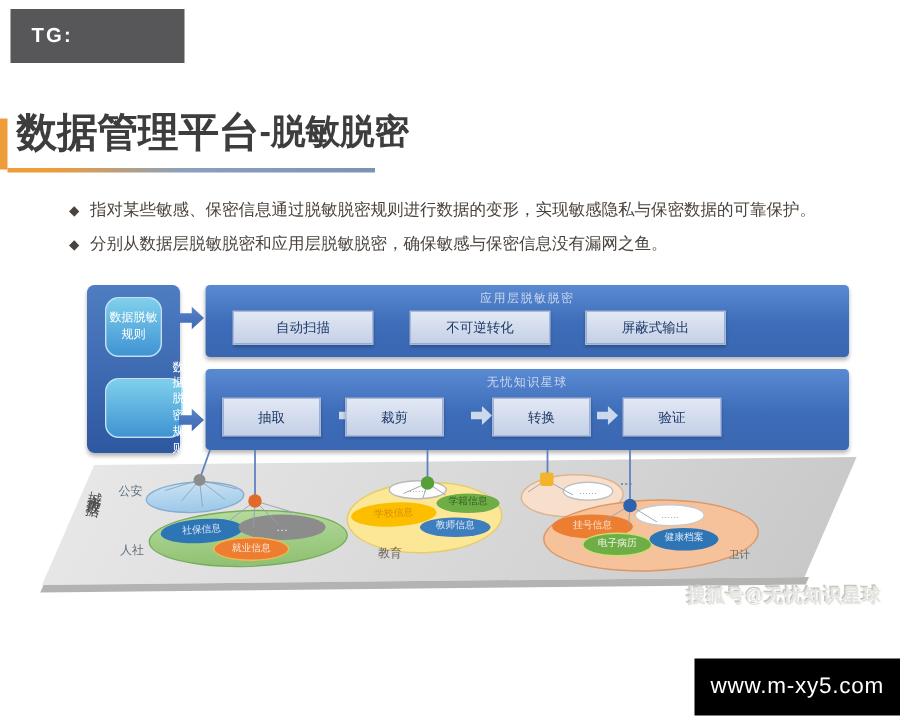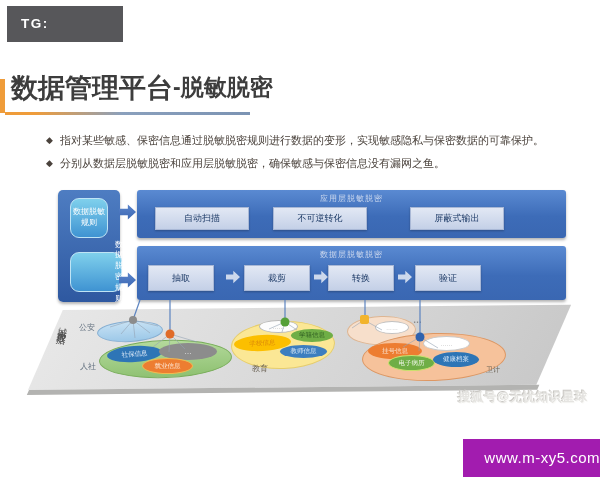--- a/index.html
+++ b/index.html
@@ -54,23 +54,23 @@
   .panel-title{
     position:absolute;top:3px;left:0;right:0;text-align:center;
     color:#ccd8ee;font-size:8px;letter-spacing:1px;
   }
   .pstep{
     position:absolute;background:linear-gradient(180deg,#e2e8f4,#c4d0e7);
     border:1px solid #a9b8d6;color:#1d3a66;font-size:9px;
     display:flex;align-items:center;justify-content:center;box-shadow:0 1px 2px rgba(0,0,0,.25);
   }
   .p1 .pstep{top:17px;width:92px;height:21px;}
-  .p1s0{left:18px;}.p1s1{left:136px;}.p1s2{left:253px;margin-left:20px;}
+  .p1s0{left:18px;}.p1s1{left:136px;}.p1s2{left:253px;}
   .p2 .pstep{top:19px;width:64px;height:24px;}
-  .p2s0{left:11px;}.p2s1{left:107px;}.p2s2{left:191px;}.p2s3{left:278px;}
+  .p2s0{left:11px;}.p2s1{left:93px;}.p2s2{left:191px;}.p2s3{left:278px;}
   .flow-arrow{
     position:absolute;top:24px;width:14px;height:14px;background:#ccd8ec;
     clip-path:polygon(0% 32%,52% 32%,52% 5%,100% 50%,52% 95%,52% 68%,0% 68%);
   }
   .fa0{left:89px;}.fa1{left:177px;}.fa2{left:261px;}
   
   .plane{
     position:absolute;left:28px;top:310px;width:506px;height:80px;
     background:linear-gradient(100deg,#e7e7e7 0%,#d3d3d3 70%,#c9c9c9 100%);
     transform:skewX(-24deg) rotate(-0.6deg);transform-origin:left bottom;
@@ -109,22 +109,22 @@
   .lbl-jiaoyu{left:252px;top:363px;color:#6b6255;}
   .lbl-weiji{left:486px;top:365px;font-size:7px;color:#6b6255;}
   .lbl-more{left:413px;top:315px;font-size:9px;font-weight:bold;color:#8a8a8a;}
   .overlay{position:absolute;left:0;top:0;z-index:4;pointer-events:none;}
   
   .watermark{
     position:absolute;left:458px;top:389px;font-size:12.5px;font-weight:bold;letter-spacing:.5px;
     color:#e5e4e1;text-shadow:1px 1px 0 #fbfbf9,-1px -1px 0 #c9c7c3;
   }
   .footer-bar{
-    position:absolute;left:463px;top:439px;width:137px;height:38px;background:#a21caf;
-    color:#fff;font-size:15px;line-height:38px;text-align:right;letter-spacing:.5px;
+    position:absolute;left:463px;top:439px;width:137px;height:38px;background:#000000;
+    color:#fff;font-size:15px;line-height:38px;text-align:center;letter-spacing:.5px;
   }
 </style>
 </head>
 <body>
 
 <div class="slide">
 
   <div class="badge">TG: MYYJJPP</div>
 
   <div class="title-accent"></div>
@@ -153,21 +153,21 @@
   <div class="big-arrow a1"></div>
 
   <div class="panel p1">
     <div class="panel-title">应用层脱敏脱密</div>
     <div class="pstep p1s1">不可逆转化</div>
     <div class="pstep p1s0">自动扫描</div>
     <div class="pstep p1s2">屏蔽式输出</div>
   </div>
 
   <div class="panel p2">
-    <div class="panel-title">数据层脱敏脱密</div>
+    <div class="panel-title">无忧知识星球</div>
     <div class="pstep p2s0">抽取</div>
     <span class="flow-arrow fa0"></span>
     <div class="pstep p2s1">裁剪</div>
     <span class="flow-arrow fa1"></span>
     <div class="pstep p2s2">转换</div>
     <span class="flow-arrow fa2"></span>
     <div class="pstep p2s3">验证</div>
   </div>
 
   <div class="plane"></div>

